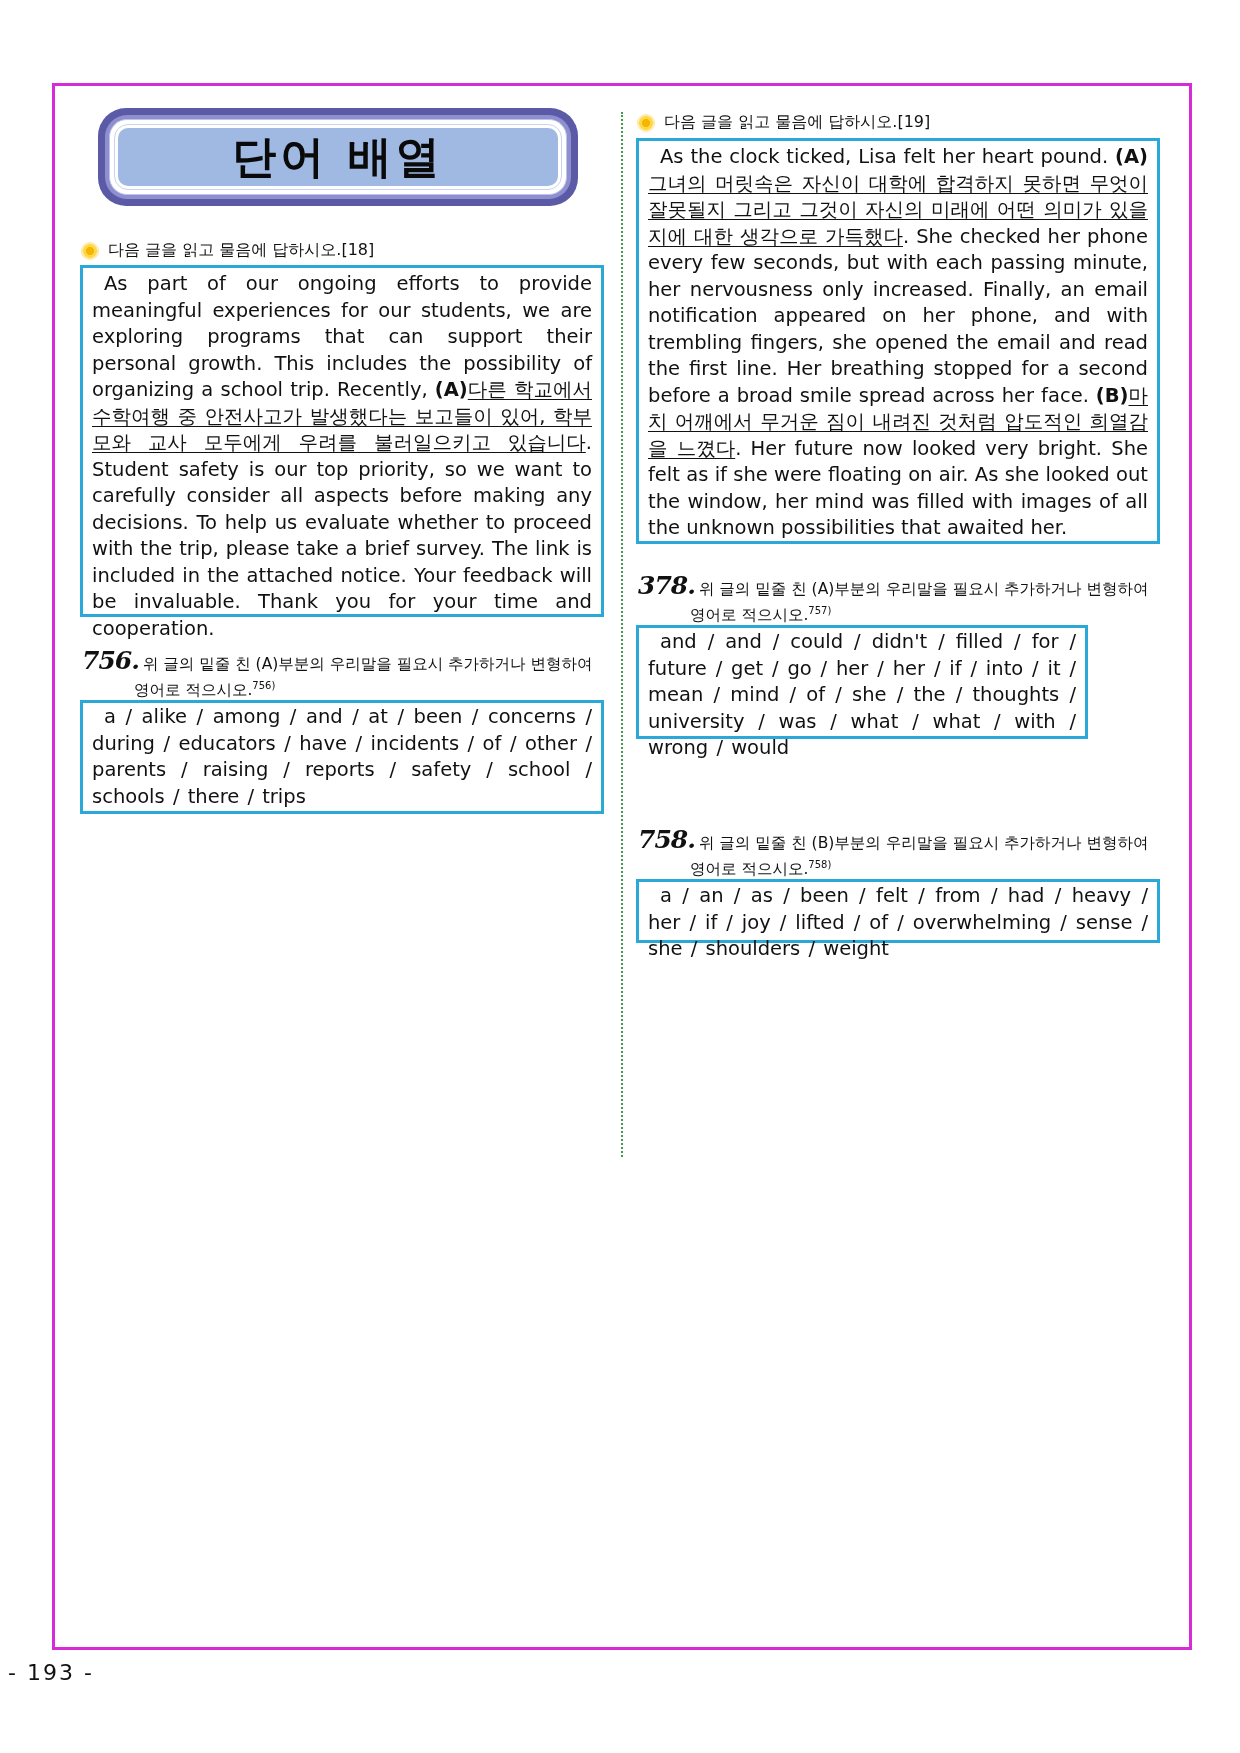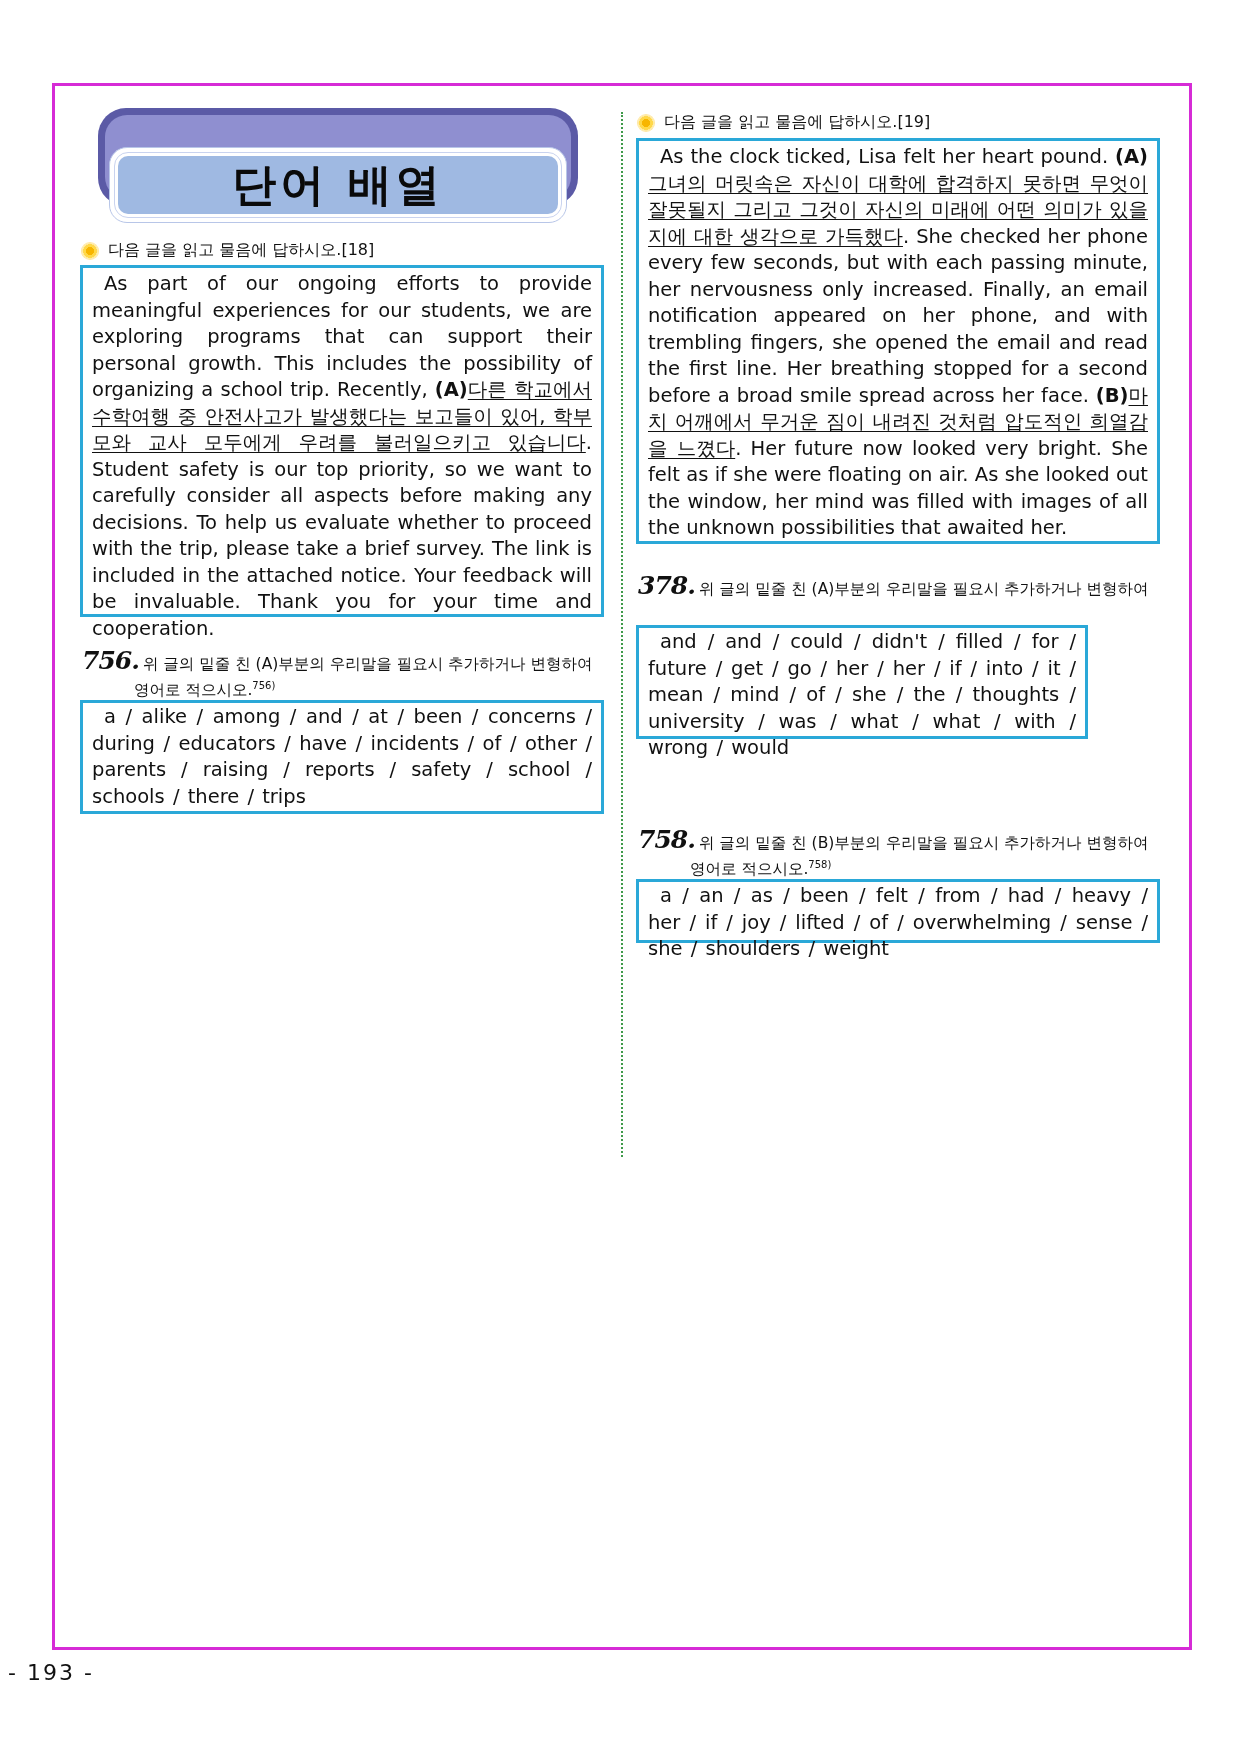--- a/index.html
+++ b/index.html
@@ -3,21 +3,21 @@
 <meta charset="utf-8">
 <style>
   html, body { margin: 0; padding: 0; background: #ffffff; }
   body { width: 1240px; height: 1753px; position: relative; font-family: "DejaVu Sans", sans-serif; color: #111; }
   .page-frame { position: absolute; left: 52px; top: 83px; width: 1140px; height: 1567px; border: 3px solid #d62bd6; box-sizing: border-box; }
   .page-number { position: absolute; left: 0; width: 1150px; top: 1660px; font-size: 22px; color: #111; letter-spacing: 2px; margin-left: 8px; }
 
   
   .title-banner { position: absolute; left: 98px; top: 108px; width: 480px; height: 98px; border-radius: 28px; background: #5b5aa6; box-sizing: border-box; padding: 7px; }
   .title-banner .ring1 { width: 100%; height: 100%; border-radius: 22px; background: #8f8fd0; padding: 4px; box-sizing: border-box; }
-  .title-banner .ring2 { width: 100%; height: 100%; border-radius: 18px; background: #ffffff; padding: 4px; box-sizing: border-box; border: 1px solid #b8c6e8; margin-top: 28px; }
+  .title-banner .ring2 { width: 100%; height: 100%; border-radius: 18px; background: #ffffff; padding: 4px; box-sizing: border-box; border: 1px solid #b8c6e8; }
   .title-banner .ring3 { width: 100%; height: 100%; border-radius: 14px; background: #ffffff; padding: 3px; box-sizing: border-box; border: 1px solid #c9d3ef; }
   .title-banner .inner { width: 100%; height: 100%; border-radius: 10px; background: #9fb9e2; display: flex; align-items: center; justify-content: center; }
   .title-text { font-size: 44px; font-weight: bold; letter-spacing: 4px; color: #0a0a0a; }
 
   .divider { position: absolute; left: 621px; top: 112px; height: 1045px; border-left: 2px dotted #3f9a4a; }
 
   .instr { position: absolute; display: flex; align-items: center; font-size: 16px; color: #111; }
   .flower { display: inline-block; width: 16px; height: 16px; border-radius: 50%; background: radial-gradient(circle, #f7b500 0 35%, #ffd84a 36% 60%, #ffe89a 61% 100%); margin-right: 10px; box-shadow: 0 0 0 1px #ffe7a0; }
 
   .passage { position: absolute; border: 3px solid #2aa8d8; box-sizing: border-box; padding: 3px 9px 4px 9px; font-size: 19.5px; line-height: 26.5px; text-align: justify; background: #fff; }
@@ -74,20 +74,21 @@
   <span class="flower"></span>
   <span>다음 글을 읽고 물음에 답하시오.[19]</span>
 </div>
 
 <div class="passage" style="left:636px; top:138px; width:524px; height:406px;">
   <p><span>As the clock ticked, Lisa felt her heart pound. </span><span class="mark">(A)</span><span class="ko-u">그녀의 머릿속은 자신이 대학에 합격하지 못하면 무엇이 잘못될지 그리고 그것이 자신의 미래에 어떤 의미가 있을지에 대한 생각으로 가득했다</span><span>. She checked her phone every few seconds, but with each passing minute, her nervousness only increased. Finally, an email notification appeared on her phone, and with trembling fingers, she opened the email and read the first line. Her breathing stopped for a second before a broad smile spread across her face. </span><span class="mark">(B)</span><span class="ko-u">마치 어깨에서 무거운 짐이 내려진 것처럼 압도적인 희열감을 느꼈다</span><span>. Her future now looked very bright. She felt as if she were floating on air. As she looked out the window, her mind was filled with images of all the unknown possibilities that awaited her.</span></p>
 </div>
 
 <div class="question" style="left:638px; top:575px; width:525px;">
   <div><span class="q-num">378.</span><span>위 글의 밑줄 친 (A)부분의 우리말을 필요시 추가하거나 변형하여</span></div>
+  <div class="q-line2"><span>영어로 적으시오.</span><span class="q-sup">757)</span></div>
 </div>
 
 <div class="wordbox" style="left:636px; top:625px; width:452px; height:114px;">
   <div class="words">and / and / could / didn't / filled / for / future / get / go / her / her / if / into / it / mean / mind / of / she / the / thoughts / university / was / what / what / with / wrong / would</div>
 </div>
 
 <div class="question" style="left:638px; top:829px; width:525px;">
   <div><span class="q-num">758.</span><span>위 글의 밑줄 친 (B)부분의 우리말을 필요시 추가하거나 변형하여</span></div>
   <div class="q-line2"><span>영어로 적으시오.</span><span class="q-sup">758)</span></div>
 </div>

